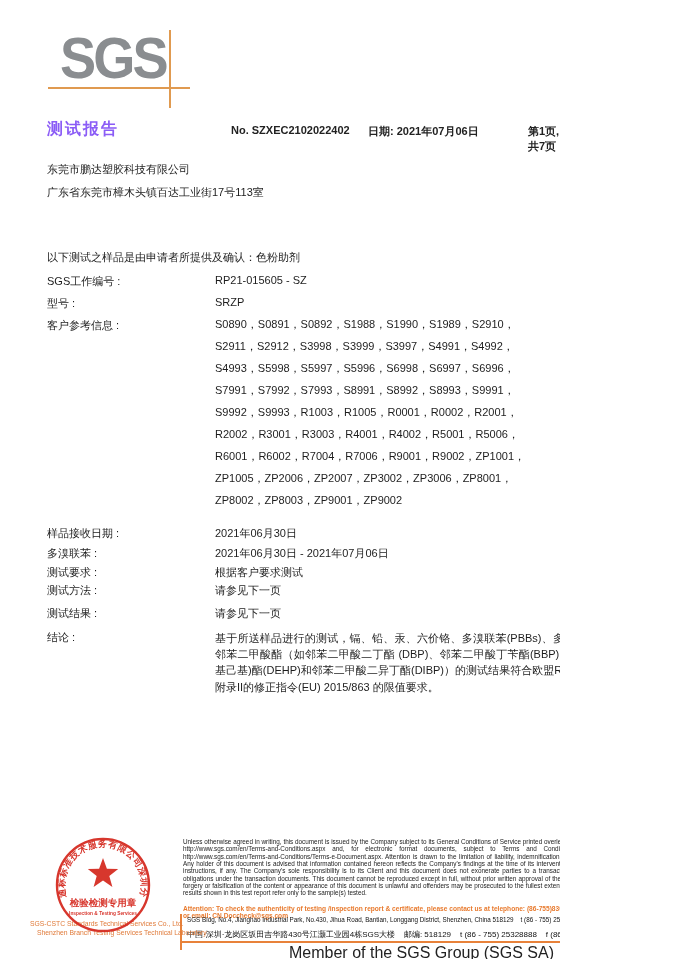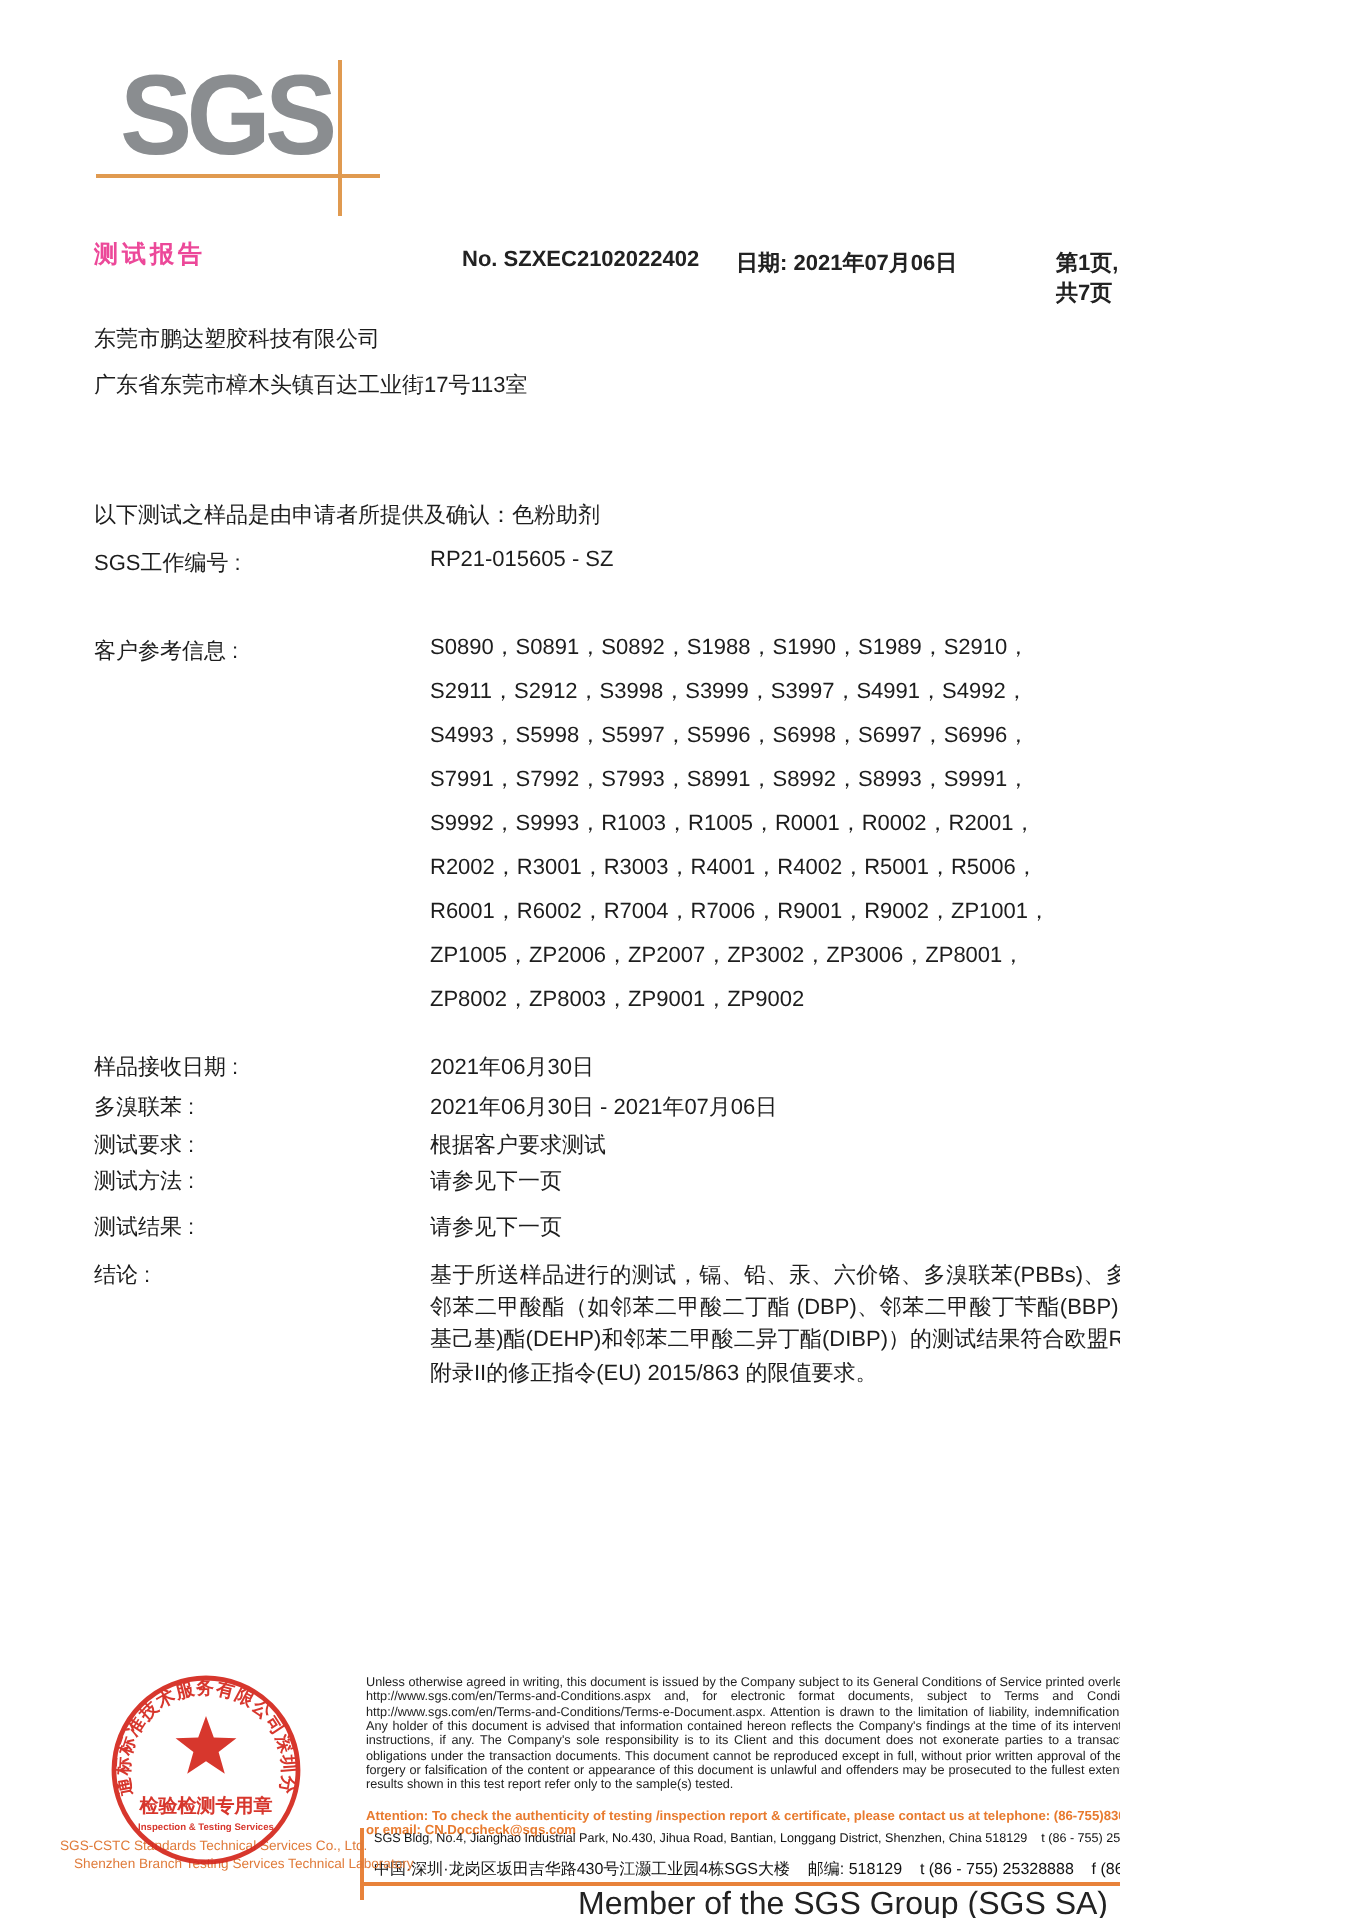--- a/index.html
+++ b/index.html
@@ -7,21 +7,21 @@
         font-family:"Liberation Sans","DejaVu Sans",sans-serif;color:#1d1d1d;font-size:11px;text-decoration:underline;}
   .abs{position:absolute;}
 
   
   .logo-text{left:60px;top:30px;font-size:57px;font-weight:700;color:#8a8d90;
              letter-spacing:-3px;line-height:56px;transform:scaleX(.95);transform-origin:left top;}
   .logo-vline{left:169px;top:30px;width:2px;height:78px;background:#e09a50;}
   .logo-hline{left:48px;top:87px;width:142px;height:2px;background:#e09a50;}
 
   
-  .rpt-title{left:47px;top:119px;font-size:12px;font-weight:700;letter-spacing:2px;color:#ec4899;}
+  .rpt-title{left:47px;top:119px;font-size:16px;font-weight:700;letter-spacing:2px;color:#8b5cf6;}
   .rpt-no{left:215px;top:124px;font-weight:600;color:#222;padding-left:16px;}
   .rpt-date{left:368px;top:124px;font-weight:600;color:#222;}
   .rpt-page{left:528px;top:124px;font-weight:600;color:#222;}
 
   .company{left:47px;top:162px;}
   .address{left:47px;top:185px;}
   .intro{left:47px;top:250px;}
 
   
   .frow{position:absolute;left:47px;display:flex;}
@@ -59,20 +59,24 @@
   <div class="abs rpt-page">第1页,共7页</div>
 
   <div class="abs company">东莞市鹏达塑胶科技有限公司</div>
   <div class="abs address">广东省东莞市樟木头镇百达工业街17号113室</div>
 
   <div class="abs intro">以下测试之样品是由申请者所提供及确认：色粉助剂</div>
 
   <div class="frow" style="top:274px">
     <div class="flabel">SGS工作编号 :</div>
     <div class="fvalue">RP21-015605 - SZ</div>
+  </div>
+  <div class="frow" style="top:296px">
+    <div class="flabel">型号 :</div>
+    <div class="fvalue">SRZP</div>
   </div>
   <div class="frow ref" style="top:318px">
     <div class="flabel">客户参考信息 :</div>
     <div class="fvalue">S0890，S0891，S0892，S1988，S1990，S1989，S2910，
 S2911，S2912，S3998，S3999，S3997，S4991，S4992，
 S4993，S5998，S5997，S5996，S6998，S6997，S6996，
 S7991，S7992，S7993，S8991，S8992，S8993，S9991，
 S9992，S9993，R1003，R1005，R0001，R0002，R2001，
 R2002，R3001，R3003，R4001，R4002，R5001，R5006，
 R6001，R6002，R7004，R7006，R9001，R9002，ZP1001，

